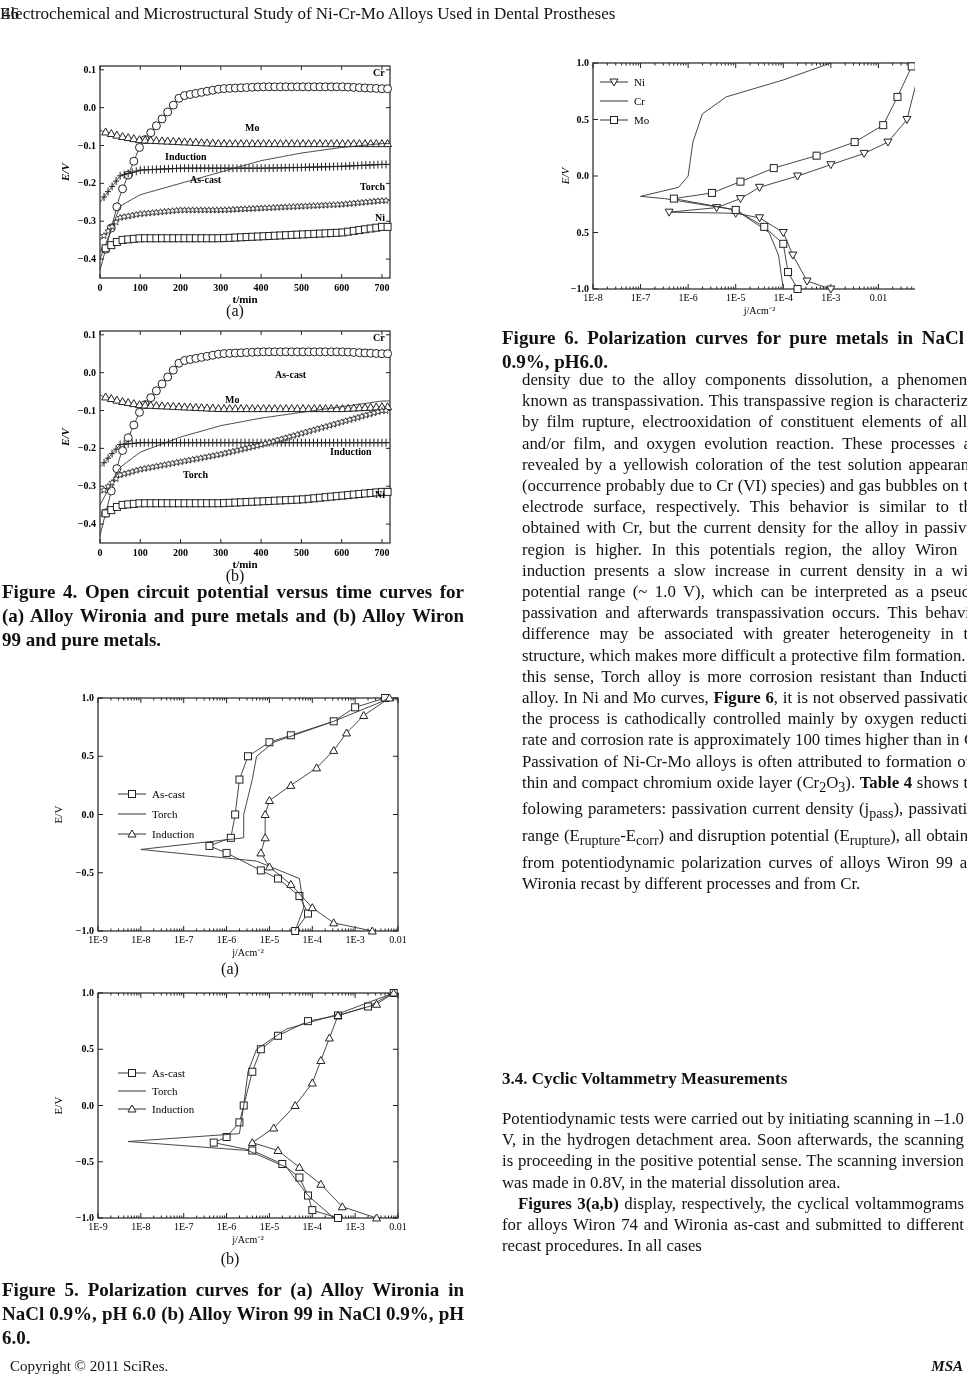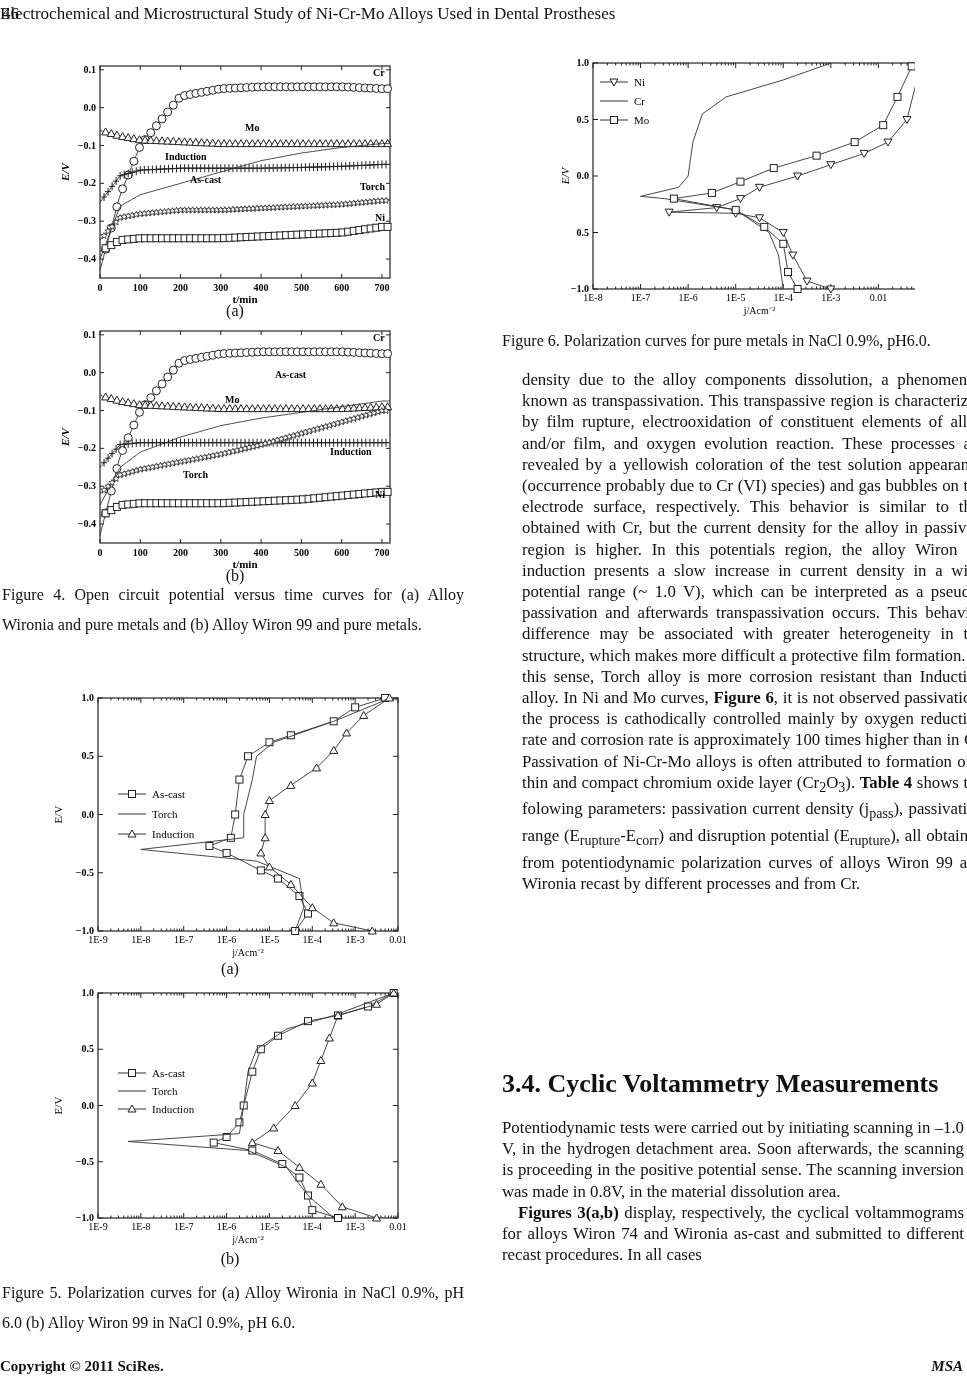--- a/index.html
+++ b/index.html
@@ -3,26 +3,26 @@
 <meta charset="utf-8">
 <style>
   html,body{margin:0;padding:0;background:#fff;}
   body{width:967px;height:1386px;position:relative;overflow:hidden;font-family:"Liberation Serif","DejaVu Serif",serif;color:#111;}
   .header{position:absolute;top:0;left:0;width:765px;height:30px;font-size:17px;}
   .header .pno{position:absolute;left:2px;top:4px;}
   .header .rt{position:absolute;left:0;width:967px;top:4px;text-align:left;}
   .fig{position:absolute;}
   .fig svg{display:block;}
   .sub{position:absolute;font-size:16px;text-align:center;}
-  .cap{position:absolute;font-weight:normal;font-size:16px;line-height:30px;text-align:justify;}
+  .cap{position:absolute;font-weight:bold;font-size:19px;line-height:24px;text-align:justify;}
   .col{position:absolute;font-size:16.8px;line-height:21.2px;text-align:justify;}
   .col p{margin:0;}
-  .h2{position:absolute;font-weight:bold;font-size:26px;}
+  .h2{position:absolute;font-weight:bold;font-size:17px;}
   .footer{position:absolute;top:1358px;left:0;width:967px;font-size:15px;}
-  .footer .l{position:absolute;left:0;font-weight:bold;}
+  .footer .l{position:absolute;left:10px;}
   .footer .r{position:absolute;right:4px;font-style:italic;font-weight:bold;margin-left:20px;}
   svg text{font-family:"Liberation Serif",serif;}
 </style>
 </head>
 <body>
 
 <div class="header">
   <span class="pno">46</span>
   <span class="rt">Electrochemical and Microstructural Study of Ni-Cr-Mo Alloys Used in Dental Prostheses</span>
 </div>
@@ -1510,21 +1510,21 @@
       <rect x="55.5" y="61.5" width="7" height="7" fill="#fff" stroke="#222" stroke-width="1"></rect>
       <text x="79" y="69" font-size="11">Mo</text>
     </svg>
   </div>
 <div class="cap" style="left:502px;top:326px;width:462px;">Figure 6. Polarization curves for pure metals in NaCl 0.9%, pH6.0.</div>
 
 <div class="col" style="left:502px;top:369px;width:462px;margin-left:20px;">
   <p><span>density due to the alloy components dissolution, a phenomenon known as transpassivation. This transpassive region is characterized by film rupture, electrooxidation of constituent elements of alloy and/or film, and oxygen evolution reaction. These processes are revealed by a yellowish coloration of the test solution appearance (occurrence probably due to Cr (VI) species) and gas bubbles on the electrode surface, respectively. This behavior is similar to that obtained with Cr, but the current density for the alloy in passivity region is higher. In this potentials region, the alloy Wiron 99 induction presents a slow increase in current density in a wide potential range (~ 1.0 V), which can be interpreted as a pseudo-passivation and afterwards transpassivation occurs. This behavior difference may be associated with greater heterogeneity in the structure, which makes more difficult a protective film formation. In this sense, Torch alloy is more corrosion resistant than Induction alloy. In Ni and Mo curves,</span> <b>Figure 6</b><span>, it is not observed passivation, the process is cathodically controlled mainly by oxygen reduction rate and corrosion rate is approximately 100 times higher than in Cr. Passivation of Ni-Cr-Mo alloys is often attributed to formation of a thin and compact chromium oxide layer (Cr</span><sub>2</sub><span>O</span><sub>3</sub><span>). </span><b>Table 4</b><span> shows the folowing parameters: passivation current density (j</span><sub>pass</sub><span>), passivation range (E</span><sub>rupture</sub><span>-E</span><sub>corr</sub><span>) and disruption potential (E</span><sub>rupture</sub><span>), all obtained from potentiodynamic polarization curves of alloys Wiron 99 and Wironia recast by different processes and from Cr.</span></p>
 </div>
 <div class="h2" style="left:502px;top:1069px;">3.4. Cyclic Voltammetry Measurements</div>
-<div class="col" style="left:502px;top:1108px;width:462px;margin-top:9px;">
+<div class="col" style="left:502px;top:1108px;width:462px;">
   <p>Potentiodynamic tests were carried out by initiating scanning in –1.0 V, in the hydrogen detachment area. Soon afterwards, the scanning is proceeding in the positive potential sense. The scanning inversion was made in 0.8V, in the material dissolution area.</p>
   <p style="text-indent:16px;"><b>Figures 3(a,b)</b><span> display, respectively, the cyclical voltammograms for alloys Wiron 74 and Wironia as-cast and submitted to different recast procedures. In all cases</span></p>
 </div>
 
 <div class="footer">
   <span class="l">Copyright © 2011 SciRes.</span>
   <span class="r">MSA</span>
 </div>
 
 </body></html>

